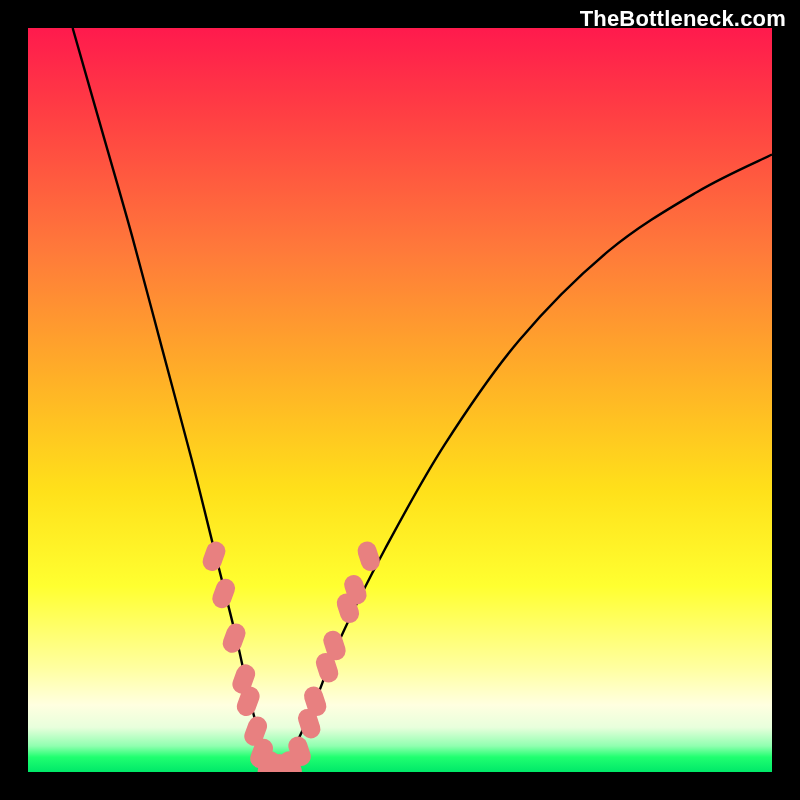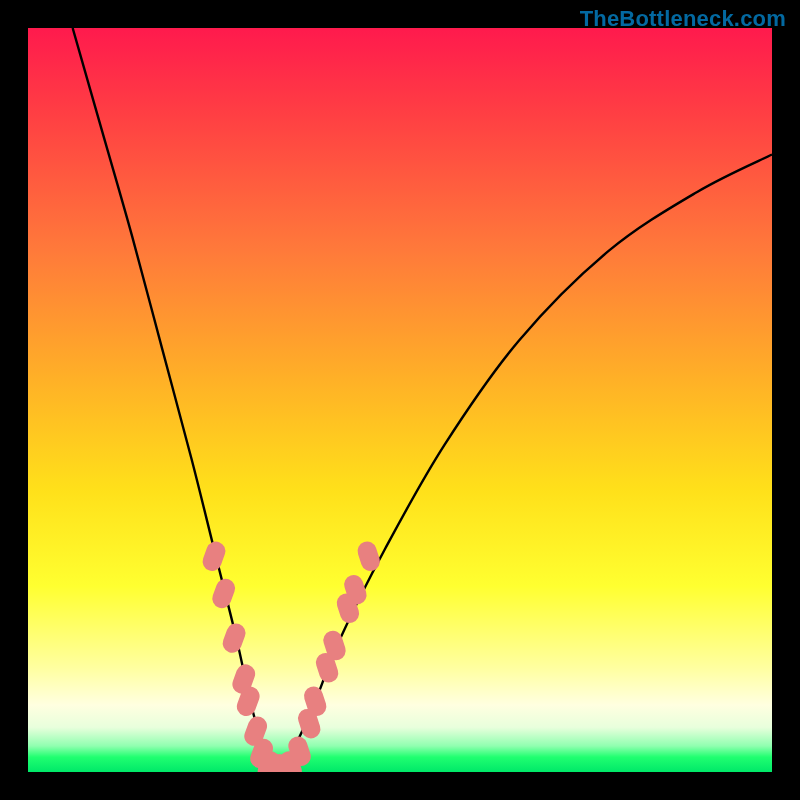--- a/index.html
+++ b/index.html
@@ -29,21 +29,21 @@
       #e8ffdc 94%,
       #90ffb0 96.5%,
       #20ff70 98%,
       #00e869 100%
     );
   }
   .watermark {
     position: absolute;
     top: 6px;
     right: 14px;
-    color: #0369a1;
+    color: #ffffff;
     font-size: 22px;
     font-weight: 600;
     font-family: Arial, sans-serif;
     letter-spacing: 0.2px;
   }
   .curve {
     position: absolute;
     left: 0;
     top: 0;
   }

